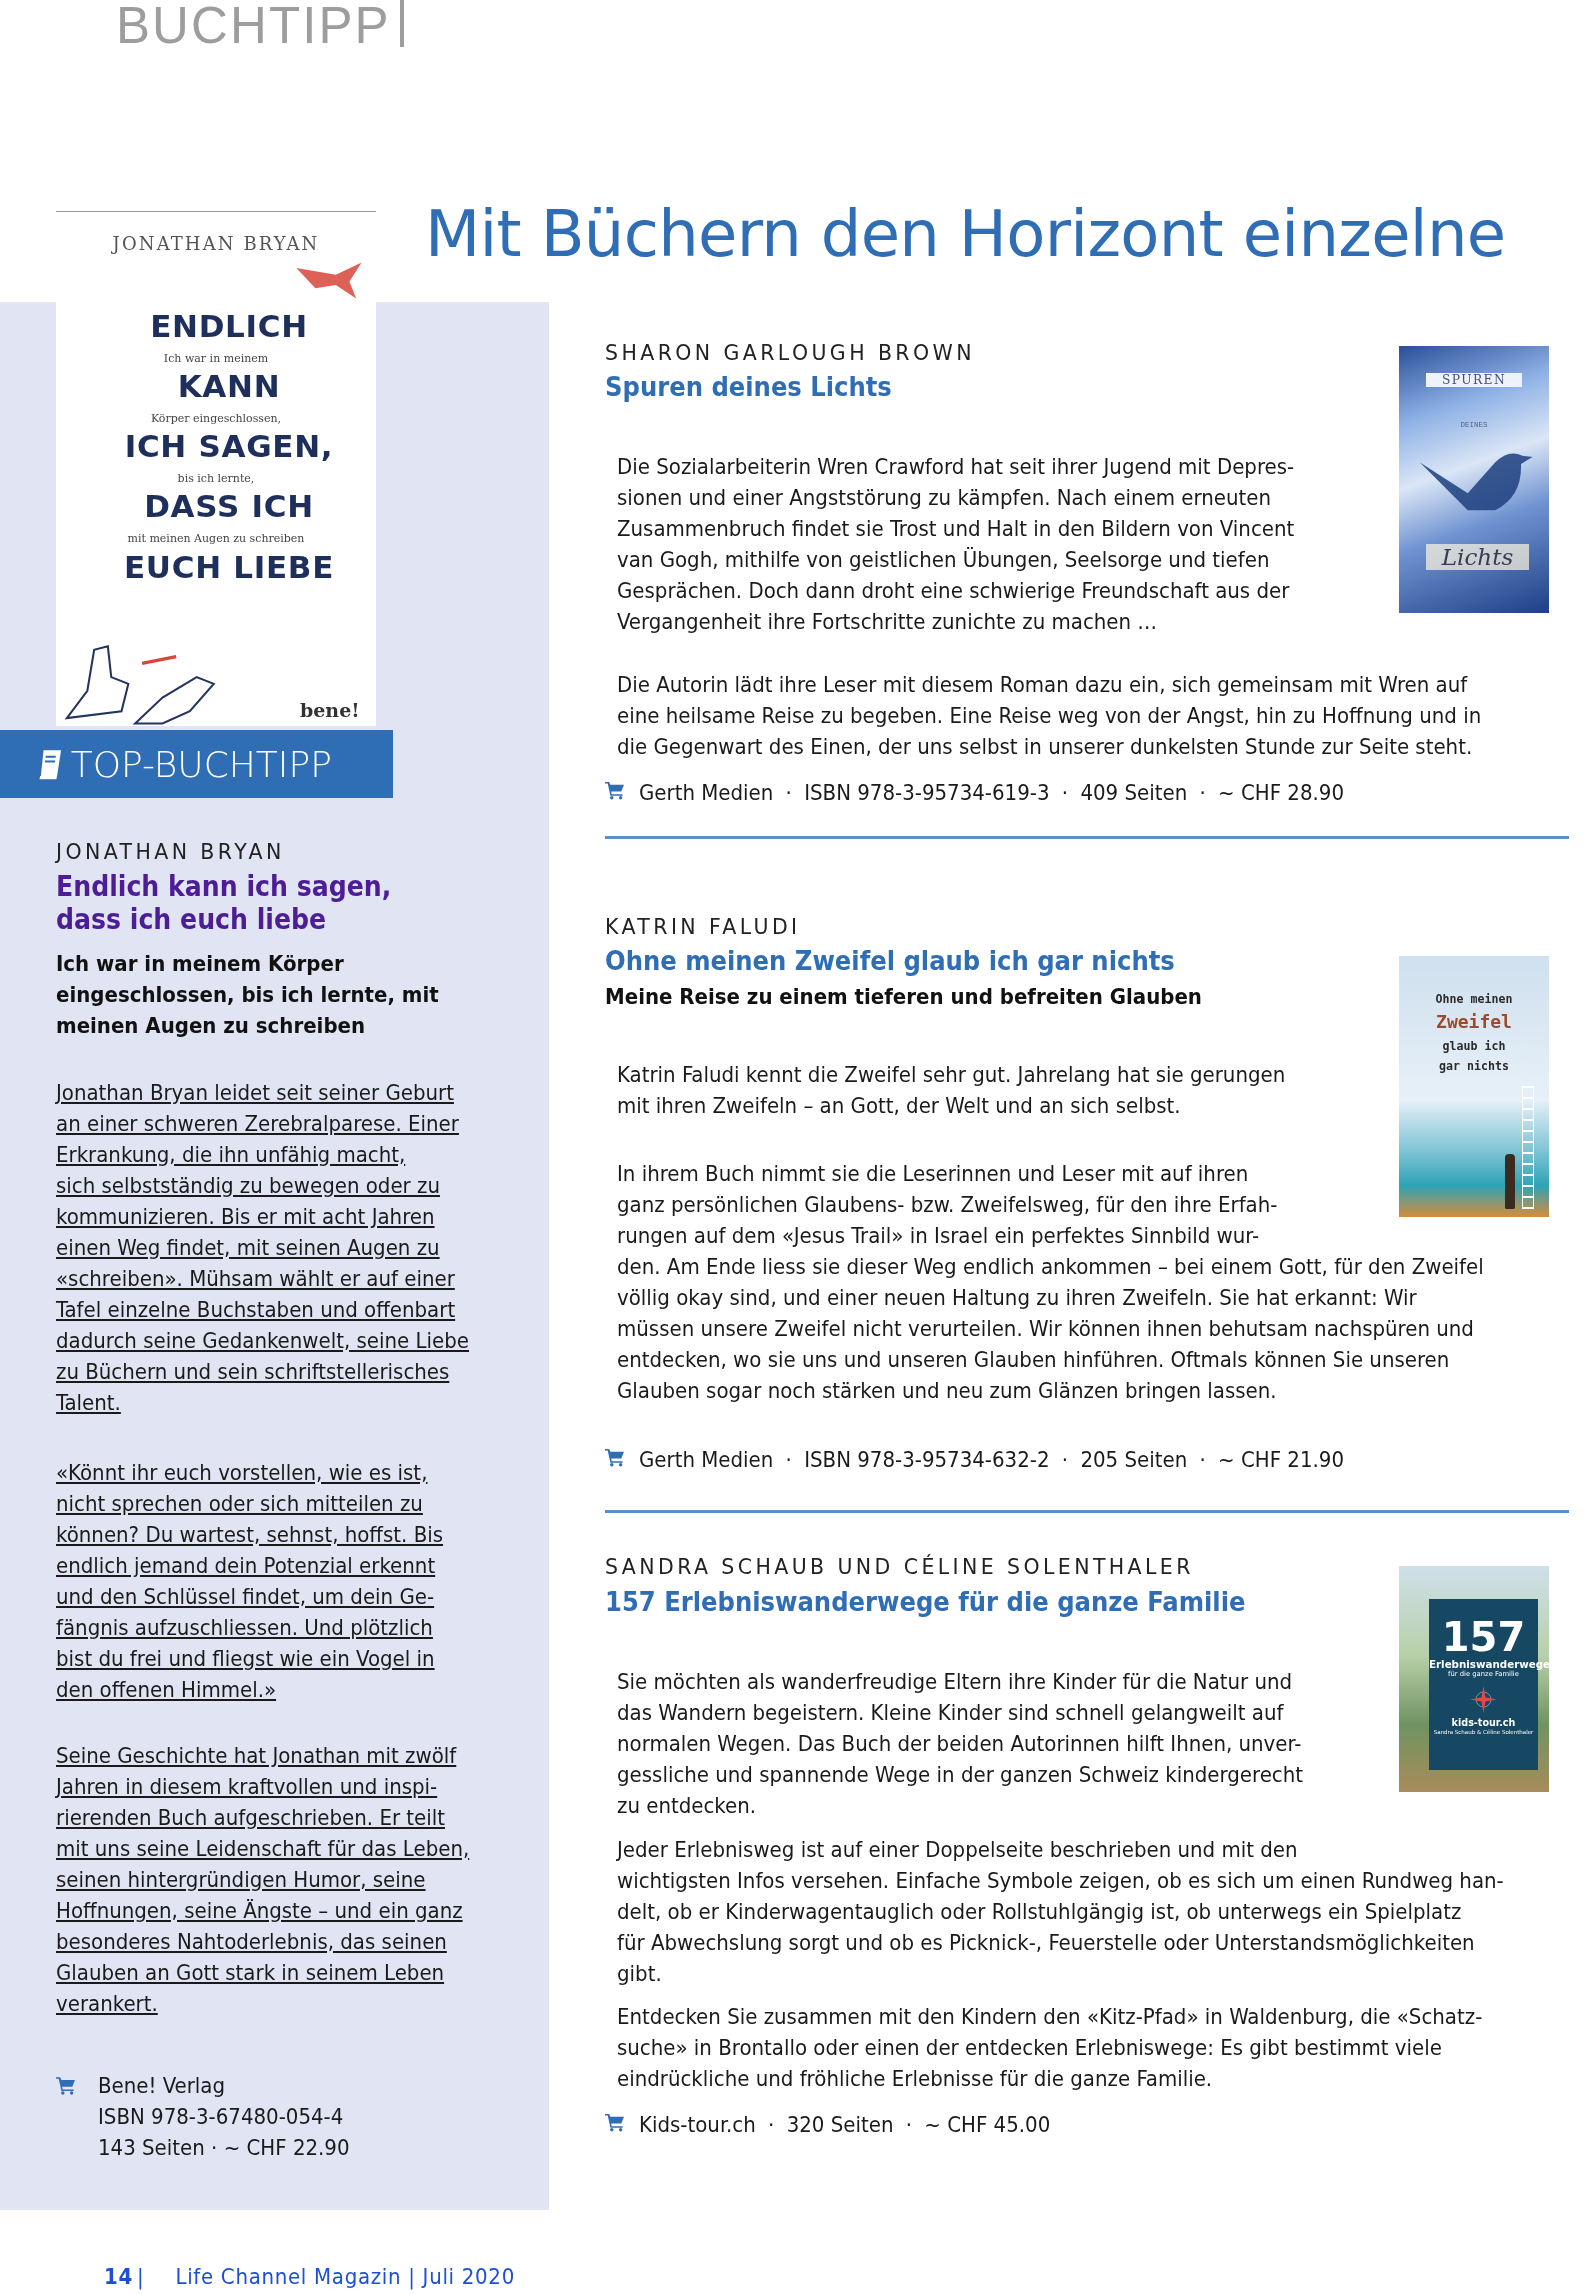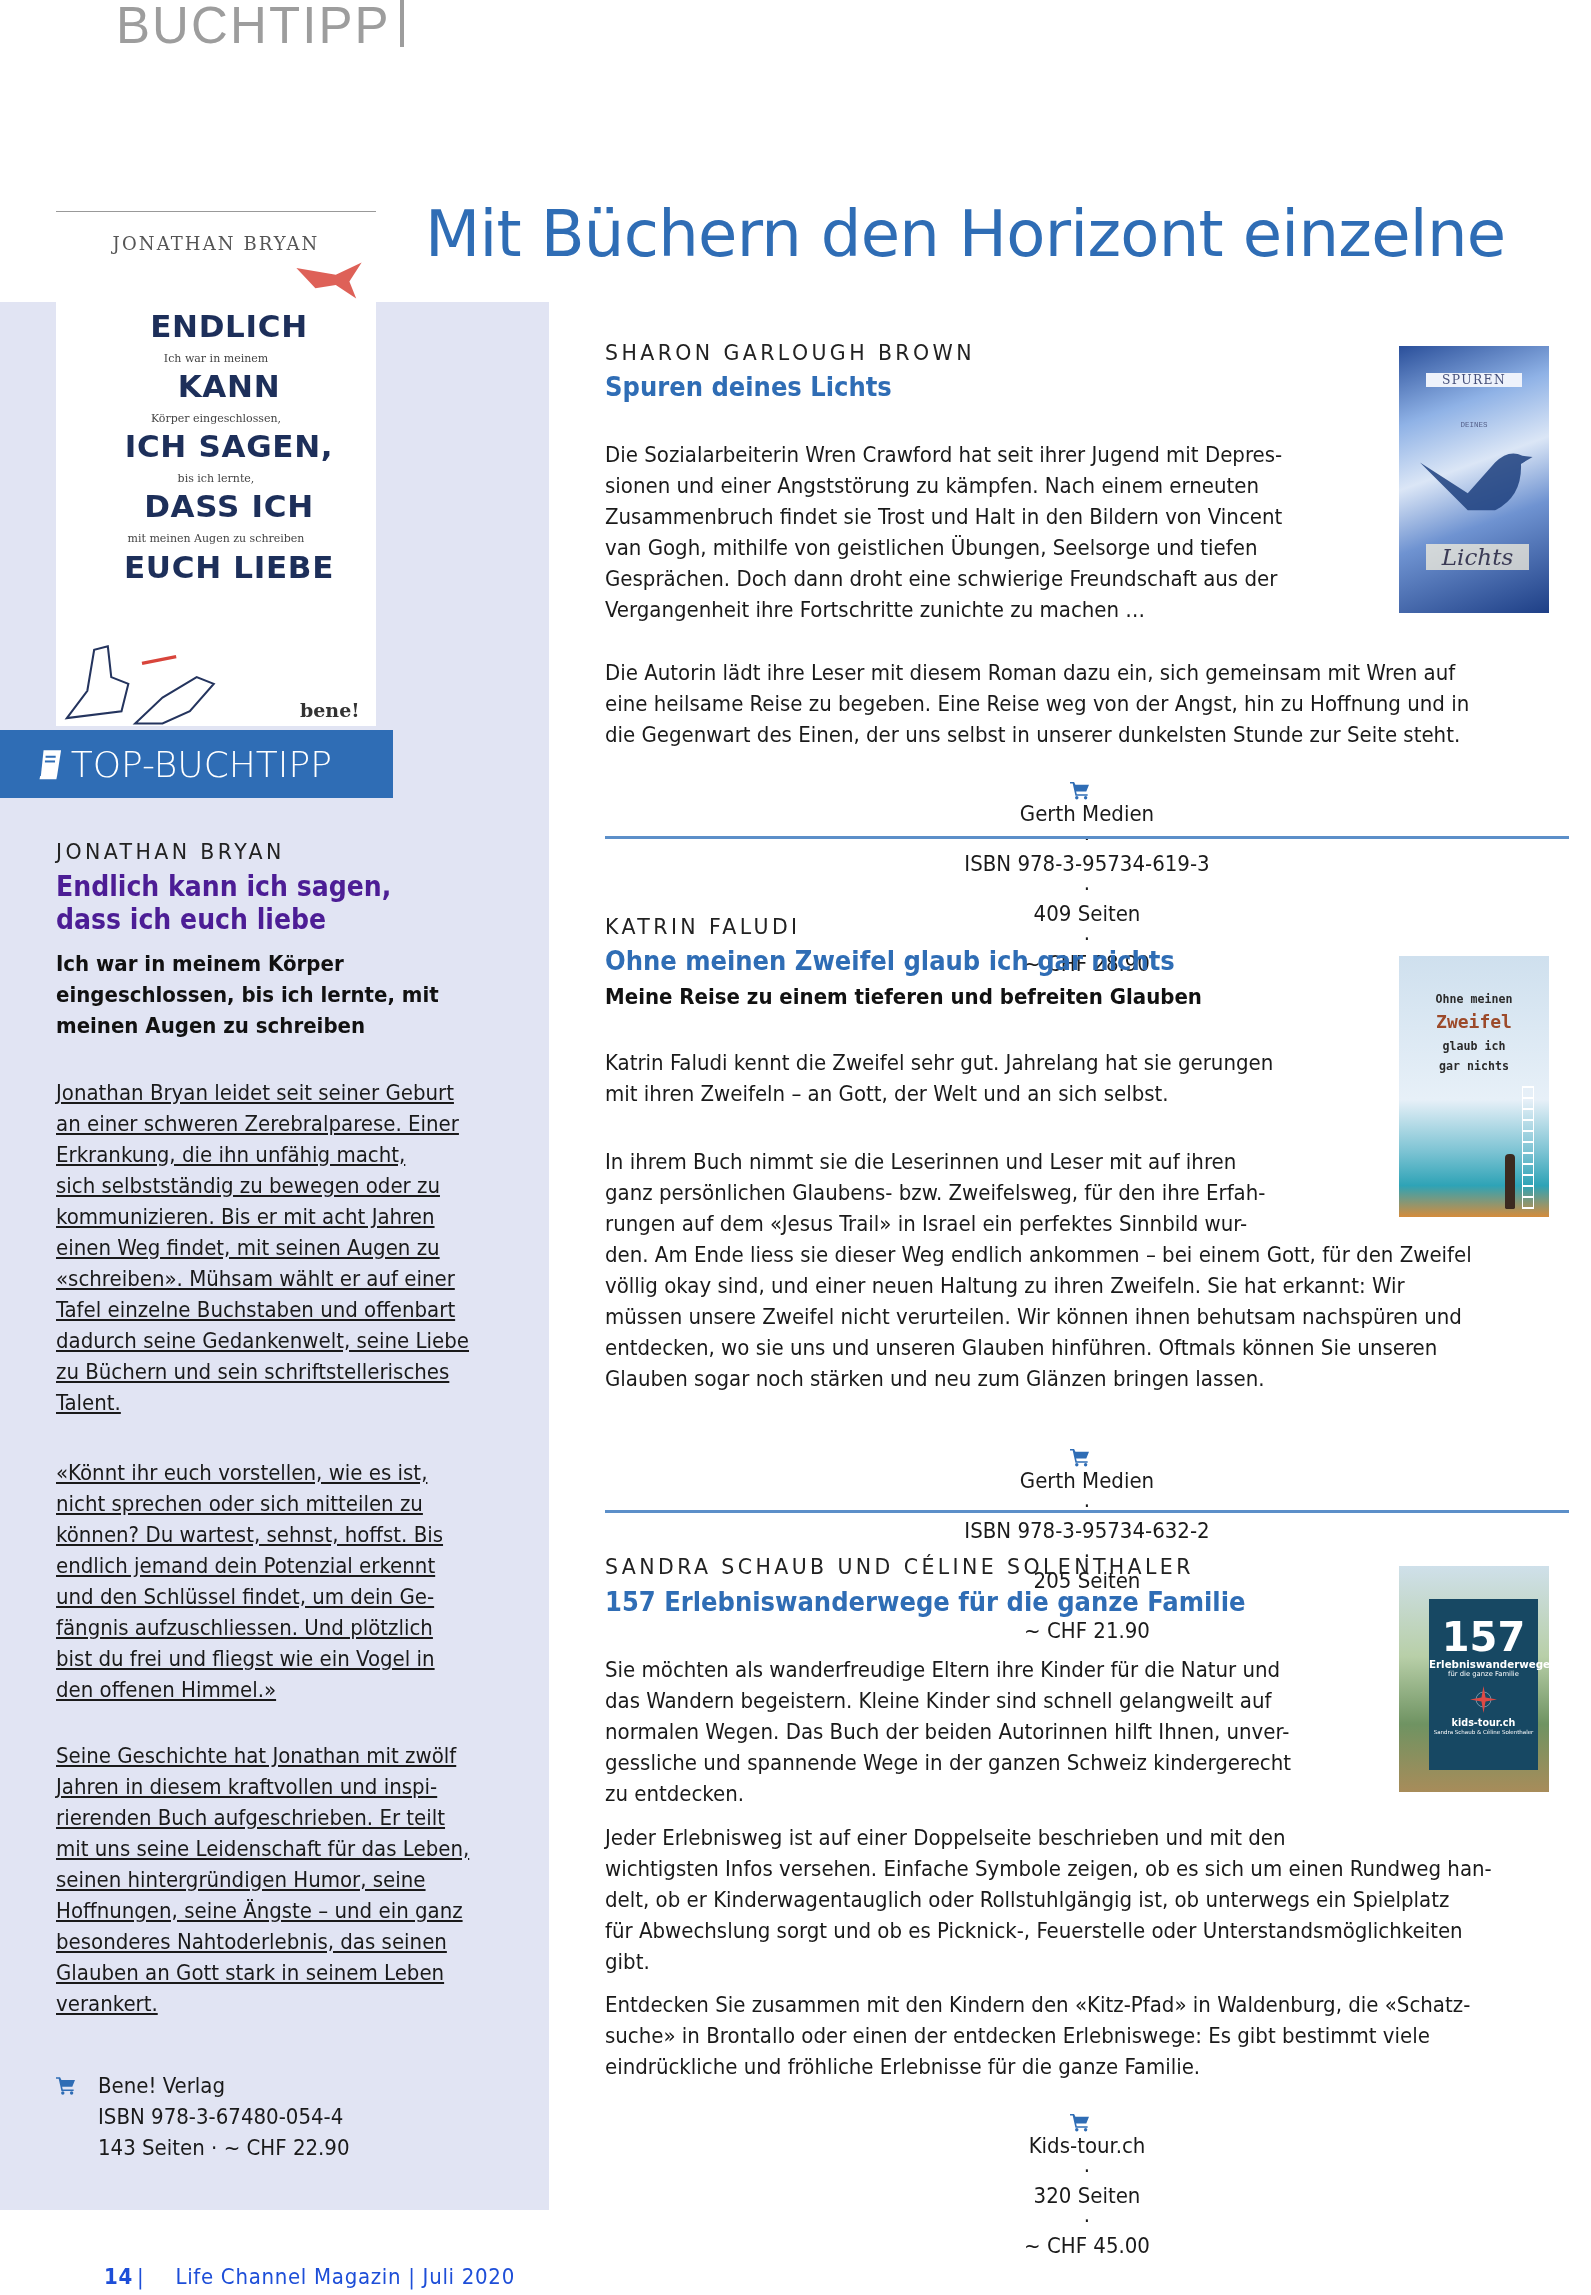--- a/index.html
+++ b/index.html
@@ -42,22 +42,22 @@
   .footer { left:104px; top:2264px; font-size:22px; color:#1d4ed8; white-space:nowrap; letter-spacing:0.7px; }
   .footer .num { font-weight:bold; }
   .footer .pipe { margin:0 31px 0 4.1px; }
 
   
   .r { left:605px; width:964px; }
   .r-author { font-size:20.5px; letter-spacing:3.4px; color:#222; font-family:"DejaVu Sans",sans-serif; white-space:nowrap; }
   .r-title { font-size:27px; font-weight:bold; color:#2f6db5; white-space:nowrap; font-family:"DejaVu Sans Condensed","DejaVu Sans",sans-serif; }
   .r-sub { font-size:22px; font-weight:bold; color:#111; white-space:nowrap; }
   .r-body { font-size:22px; line-height:31px; color:#1a1a1a; }
-  .r-body p { margin:0; white-space:pre-line; }
-  .meta-line { font-size:22px; color:#1a1a1a; white-space:nowrap; display:flex; align-items:center;flex-direction:column; }
+  .r-body p { margin:12px; white-space:pre-line; }
+  .meta-line { font-size:22px; color:#1a1a1a; white-space:nowrap; display:flex; align-items:flex-start; }
   .meta-line .cart { width:19px; height:20.5px; margin-right:15px; }
   .meta-line .dot { margin:0 12.3px; }
   .divider { left:605px; width:964px; height:2.7px; background:#5c8fc9; }
 
   .cover { overflow:hidden; }
   .cover-lichts { left:1399px; top:346px; width:150px; height:267px; background:linear-gradient(160deg,#2a4f9a 0%,#8fb2e6 25%,#dbe6f6 45%,#6f93d1 65%,#1e3f86 100%); }
   .cover-lichts .t1 { position:absolute; left:27px; top:27px; width:96px; background:#eef2fb; text-align:center; font-family:"DejaVu Serif",serif; font-size:12.3px; letter-spacing:1.4px; color:#46507a; }
   .cover-lichts .t2 { position:absolute; left:27px; top:75px; width:96px; text-align:center; font-family:Liberation Mono, monospace; font-size:7.5px; color:#56618a; }
   .cover-lichts .t3 { position:absolute; left:27px; top:198px; width:103px; text-align:center; font-family:"DejaVu Serif",serif; font-style:italic; font-size:23px; color:#3a3a55; background:rgba(255,246,222,.7); }
   .cover-lichts .bird { position:absolute; left:20.5px; top:89px; width:116px; height:96px; }

